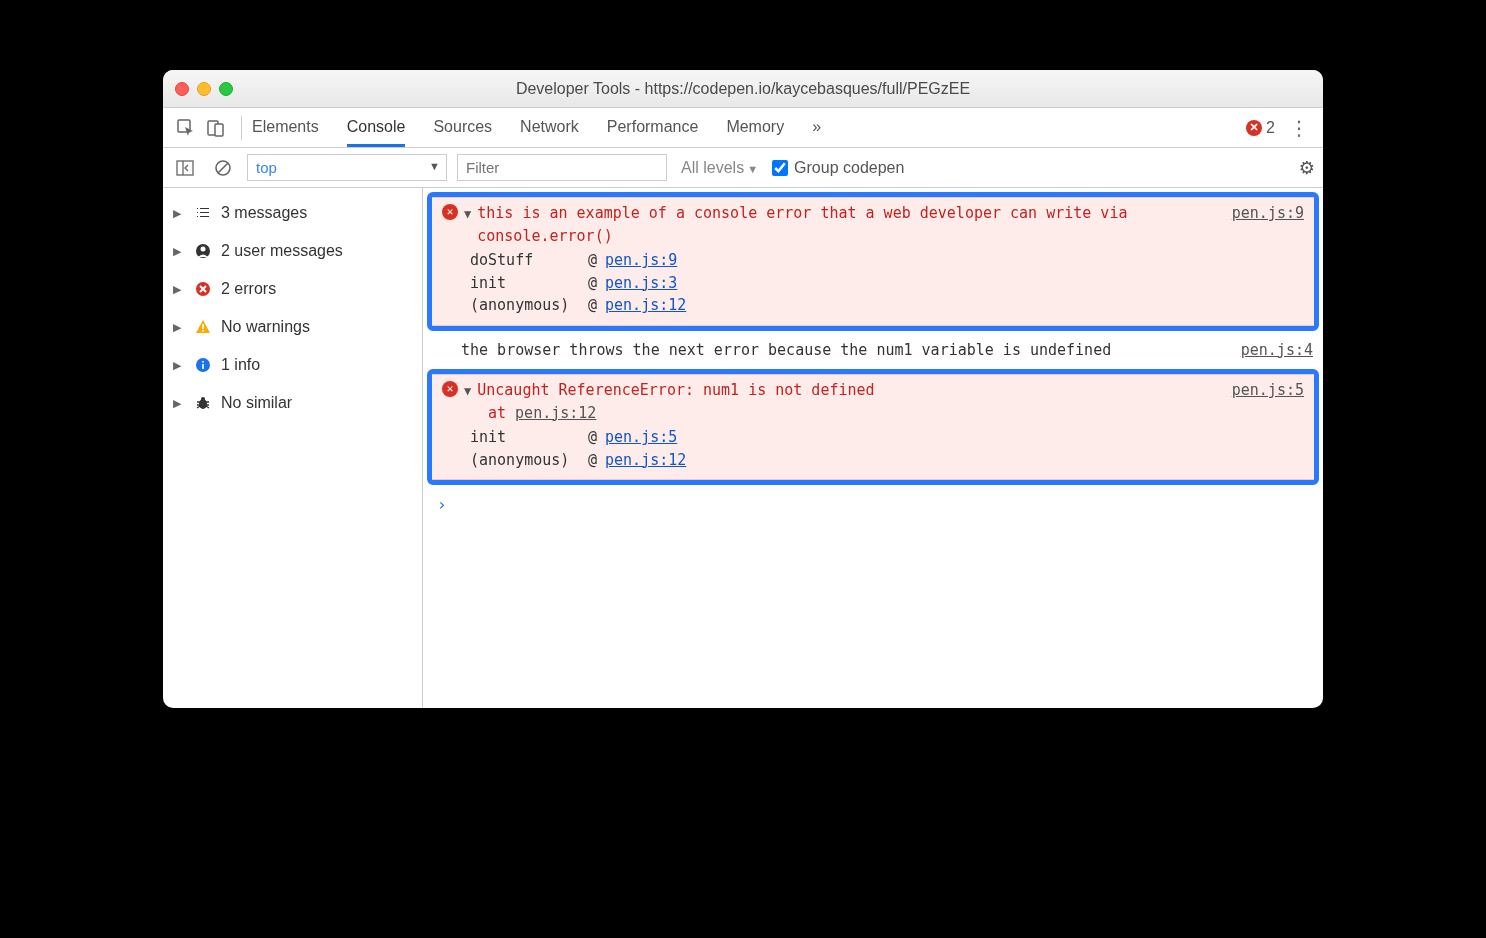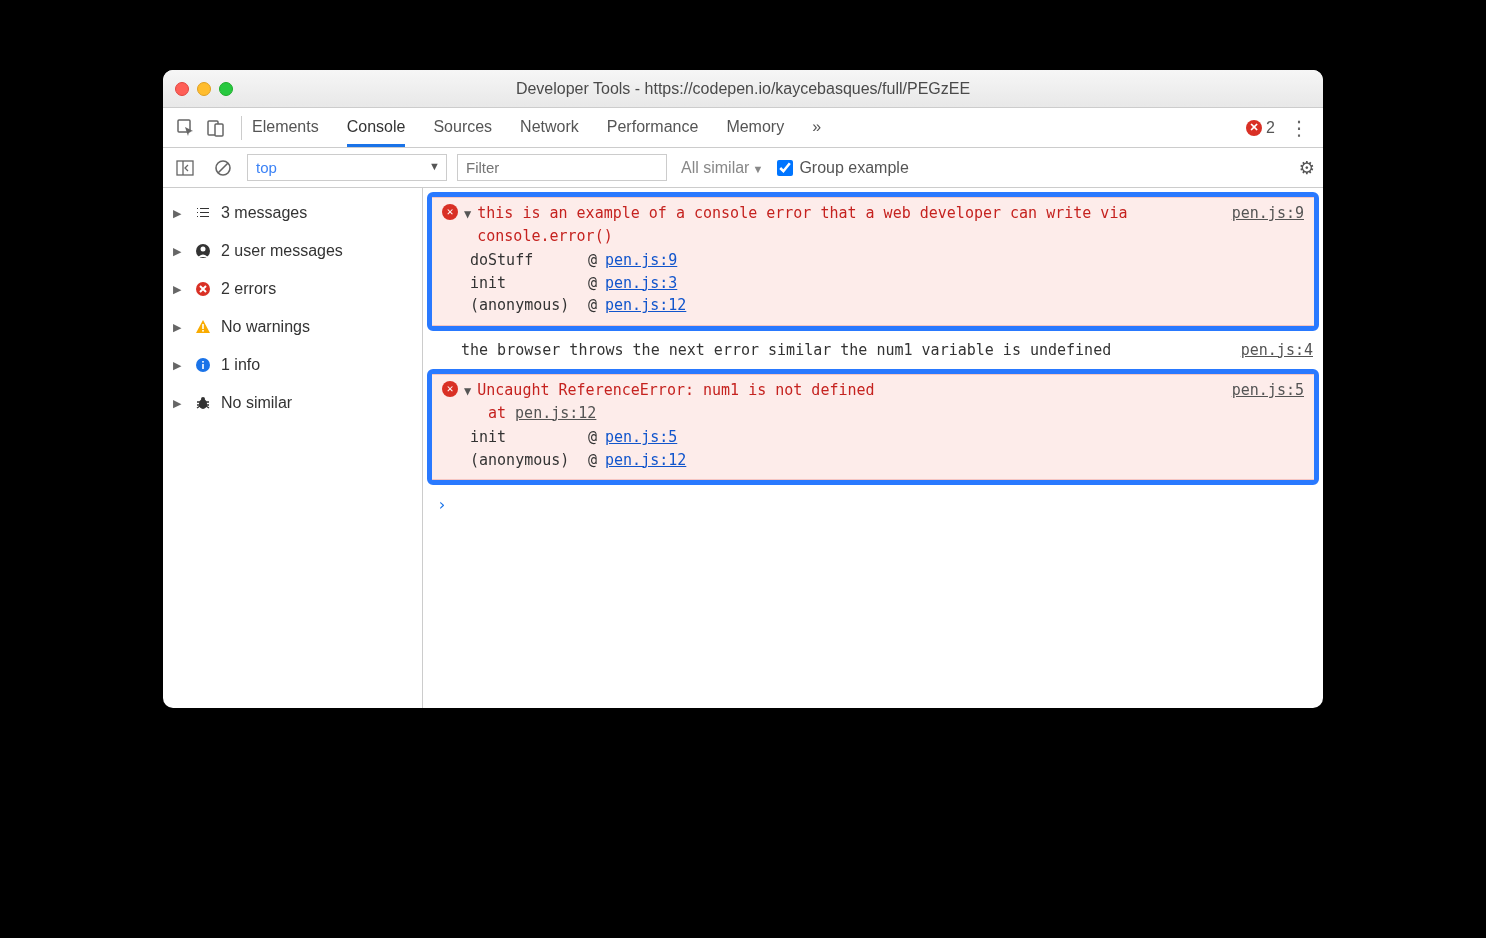--- a/index.html
+++ b/index.html
@@ -113,24 +113,24 @@
     <div class="icon-btn">
       <svg width="18" height="18" viewBox="0 0 18 18">
           <circle cx="9" cy="9" r="7" fill="none" stroke="#666" stroke-width="1.6"></circle>
           <line x1="4" y1="14" x2="14" y2="4" stroke="#666" stroke-width="1.6"></line>
         </svg>
     </div>
     <div class="context-select">
       <span>top</span>
     </div>
     <input class="filter-input" placeholder="Filter" style="">
-    <div class="levels">All similar</div>
+    <div class="levels">All levels</div>
     <label class="chk">
       <input type="checkbox" checked="" style="">
-      <span>Group example</span>
+      <span>Group codepen</span>
     </label>
     <div class="gear">⚙</div>
   </div>
 
   <div class="body">
 
     <div class="sidebar">
       <div class="side-item">
         <span class="arrow">▶</span>
         <span class="icn">
@@ -222,21 +222,21 @@
               <span class="at">@</span>
               <span class="loc">pen.js:12</span>
             </div>
           </div>
         </div>
       </div>
 
       <div class="msg log">
         <span class="src">pen.js:4</span>
         <div class="head" style="padding-left:28px;">
-          <span class="text">the browser throws the next error similar the num1 variable is undefined</span>
+          <span class="text">the browser throws the next error because the num1 variable is undefined</span>
         </div>
       </div>
 
       <div class="highlight-box">
         <div class="msg error">
           <span class="src">pen.js:5</span>
           <div class="head">
             <span class="erricon">✕</span>
             <span class="caret">▼</span>
             <span class="text">Uncaught ReferenceError: num1 is not defined</span>

